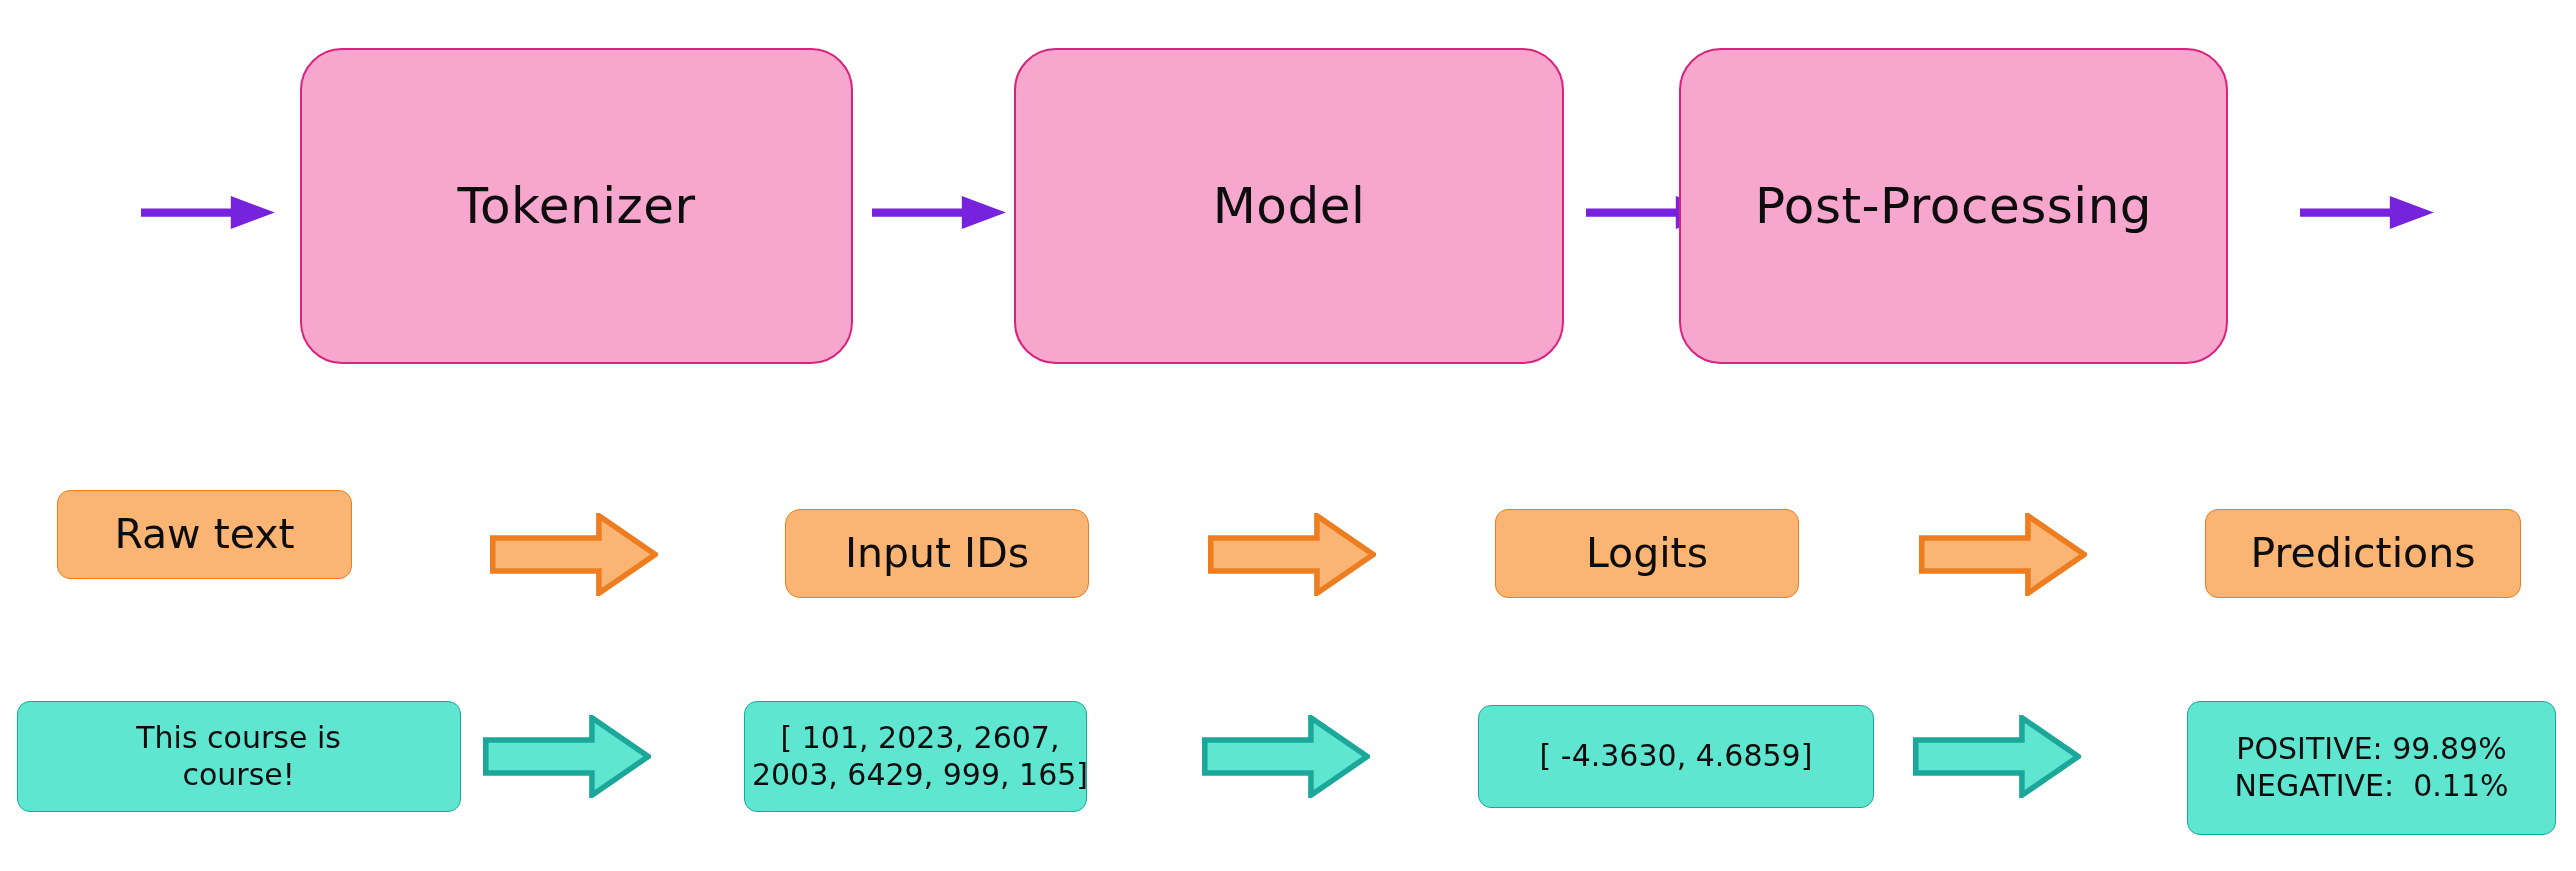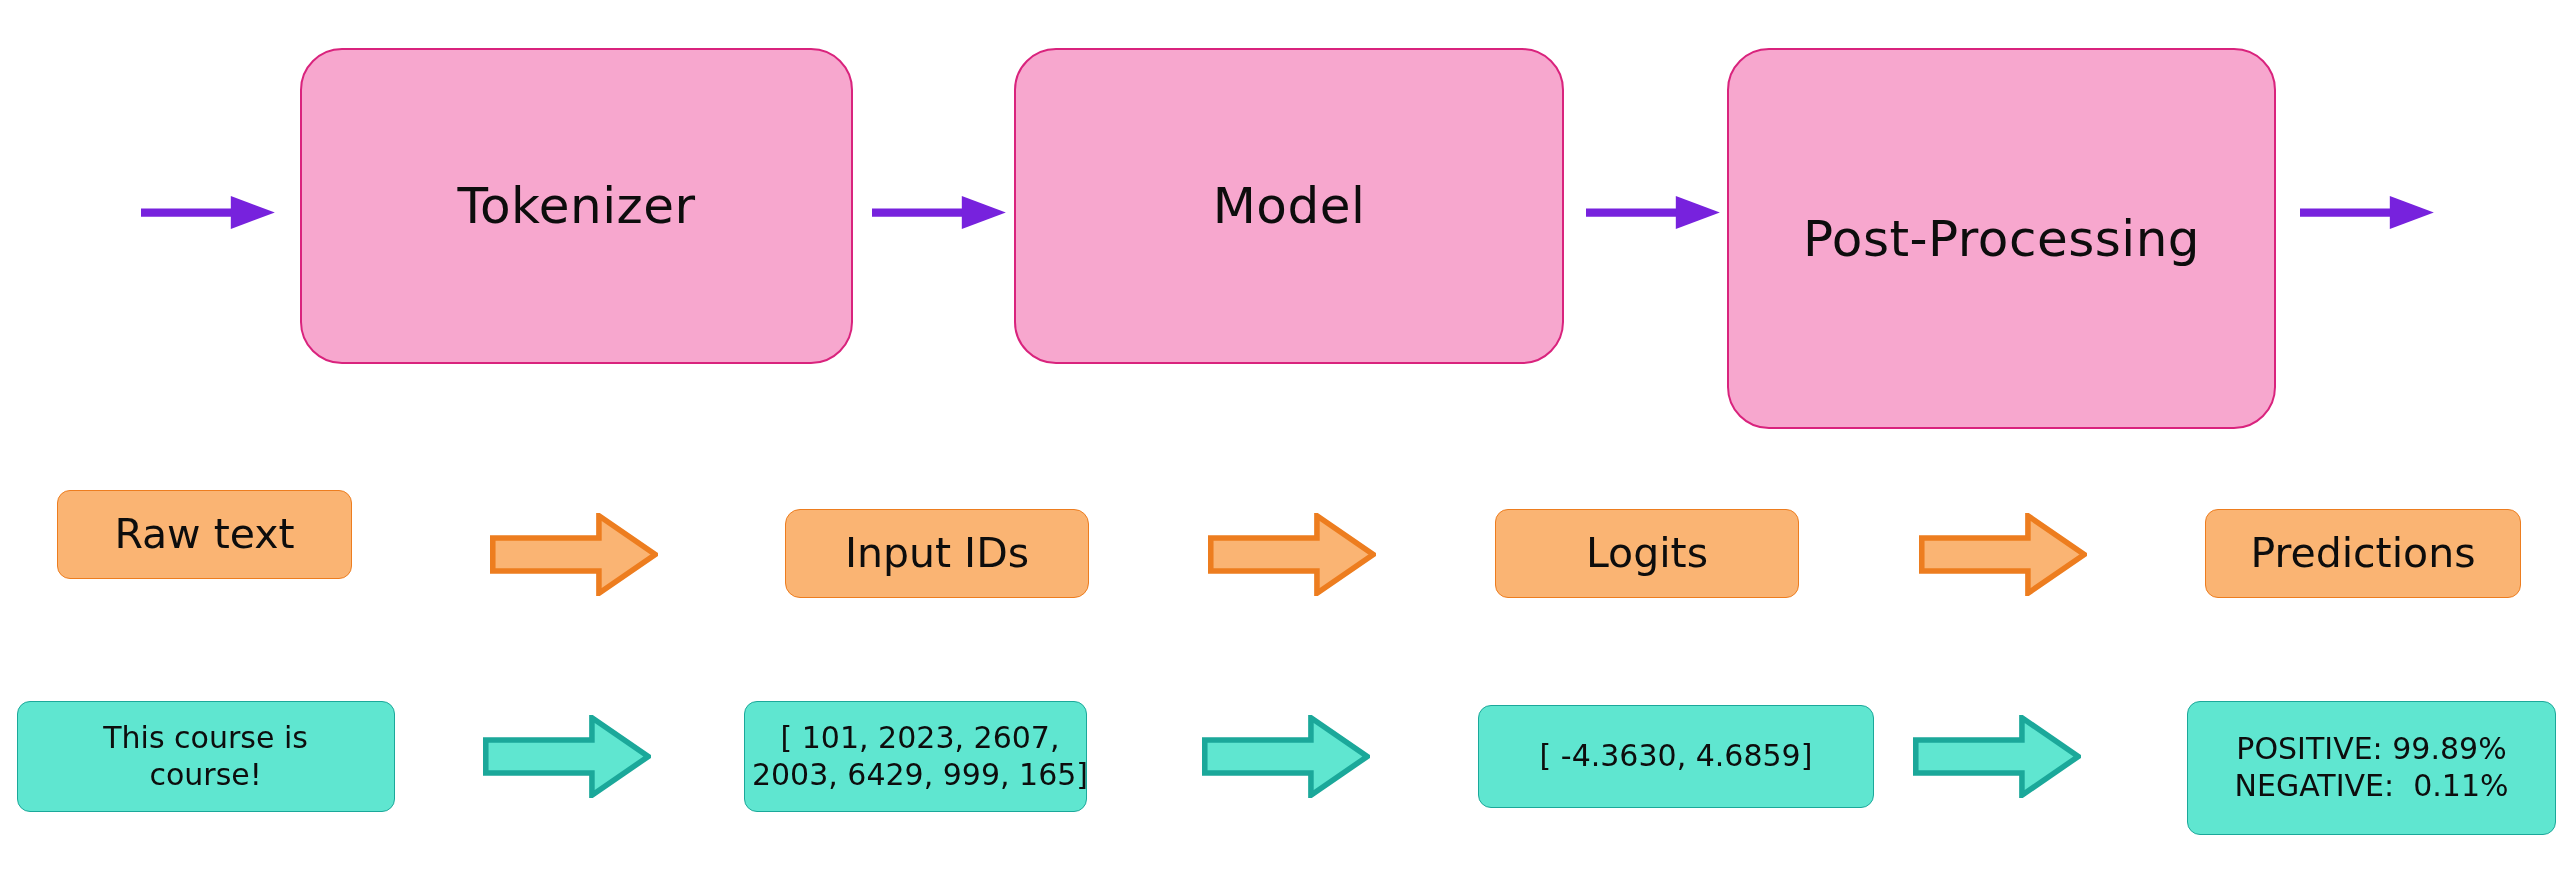--- a/index.html
+++ b/index.html
@@ -112,21 +112,21 @@
   </svg>
 
   <div class="process-box" style="left:300px; top:48px; width:553px; height:316px;">
     <span class="process-label">Tokenizer</span>
   </div>
 
   <div class="process-box" style="left:1014px; top:48px; width:550px; height:316px;">
     <span class="process-label">Model</span>
   </div>
 
-  <div class="process-box" style="left:1727px; top:48px; width:549px; height:381px;">
+  <div class="process-box" style="left:1679px; top:48px; width:549px; height:316px;">
     <span class="process-label">Post-Processing</span>
   </div>
 
   <div class="stage-chip" style="left:57px; top:490px; width:295px; height:89px;">
     <span class="stage-chip-label">Raw text</span>
   </div>
 
   <div class="stage-chip" style="left:785px; top:509px; width:304px; height:89px;border-radius:15px;">
     <span class="stage-chip-label">Input IDs</span>
   </div>
@@ -144,21 +144,21 @@
   </svg>
 
   <svg class="block-arrow" style="left:1208px; top:513px; width:168px; height:83px;" viewBox="0 0 182 90" preserveAspectRatio="none">
     <polygon points="3,27 118,27 118,3 179,45 118,87 118,63 3,63" fill="#FAB473" stroke="#ED7D1F" stroke-width="6" stroke-linejoin="miter"></polygon>
   </svg>
 
   <svg class="block-arrow" style="left:1919px; top:513px; width:168px; height:83px;" viewBox="0 0 182 90" preserveAspectRatio="none">
     <polygon points="3,27 118,27 118,3 179,45 118,87 118,63 3,63" fill="#FAB473" stroke="#ED7D1F" stroke-width="6" stroke-linejoin="miter"></polygon>
   </svg>
 
-  <div class="value-chip" style="left:16.6px; top:701px; width:378px; height:111px;">
+  <div class="value-chip" style="left:16.6px; top:701px; width:444px; height:111px;">
     <span class="value-chip-line">This course is</span>
     <span class="value-chip-line">course!</span>
   </div>
 
   <div class="value-chip" style="left:744px; top:701px; width:343px; height:111px;padding-left:9px;">
     <span class="value-chip-line">[ 101, 2023, 2607,</span>
     <span class="value-chip-line">2003, 6429, 999, 165]</span>
   </div>
 
   <div class="value-chip" style="left:1478px; top:705px; width:396px; height:103px;">

